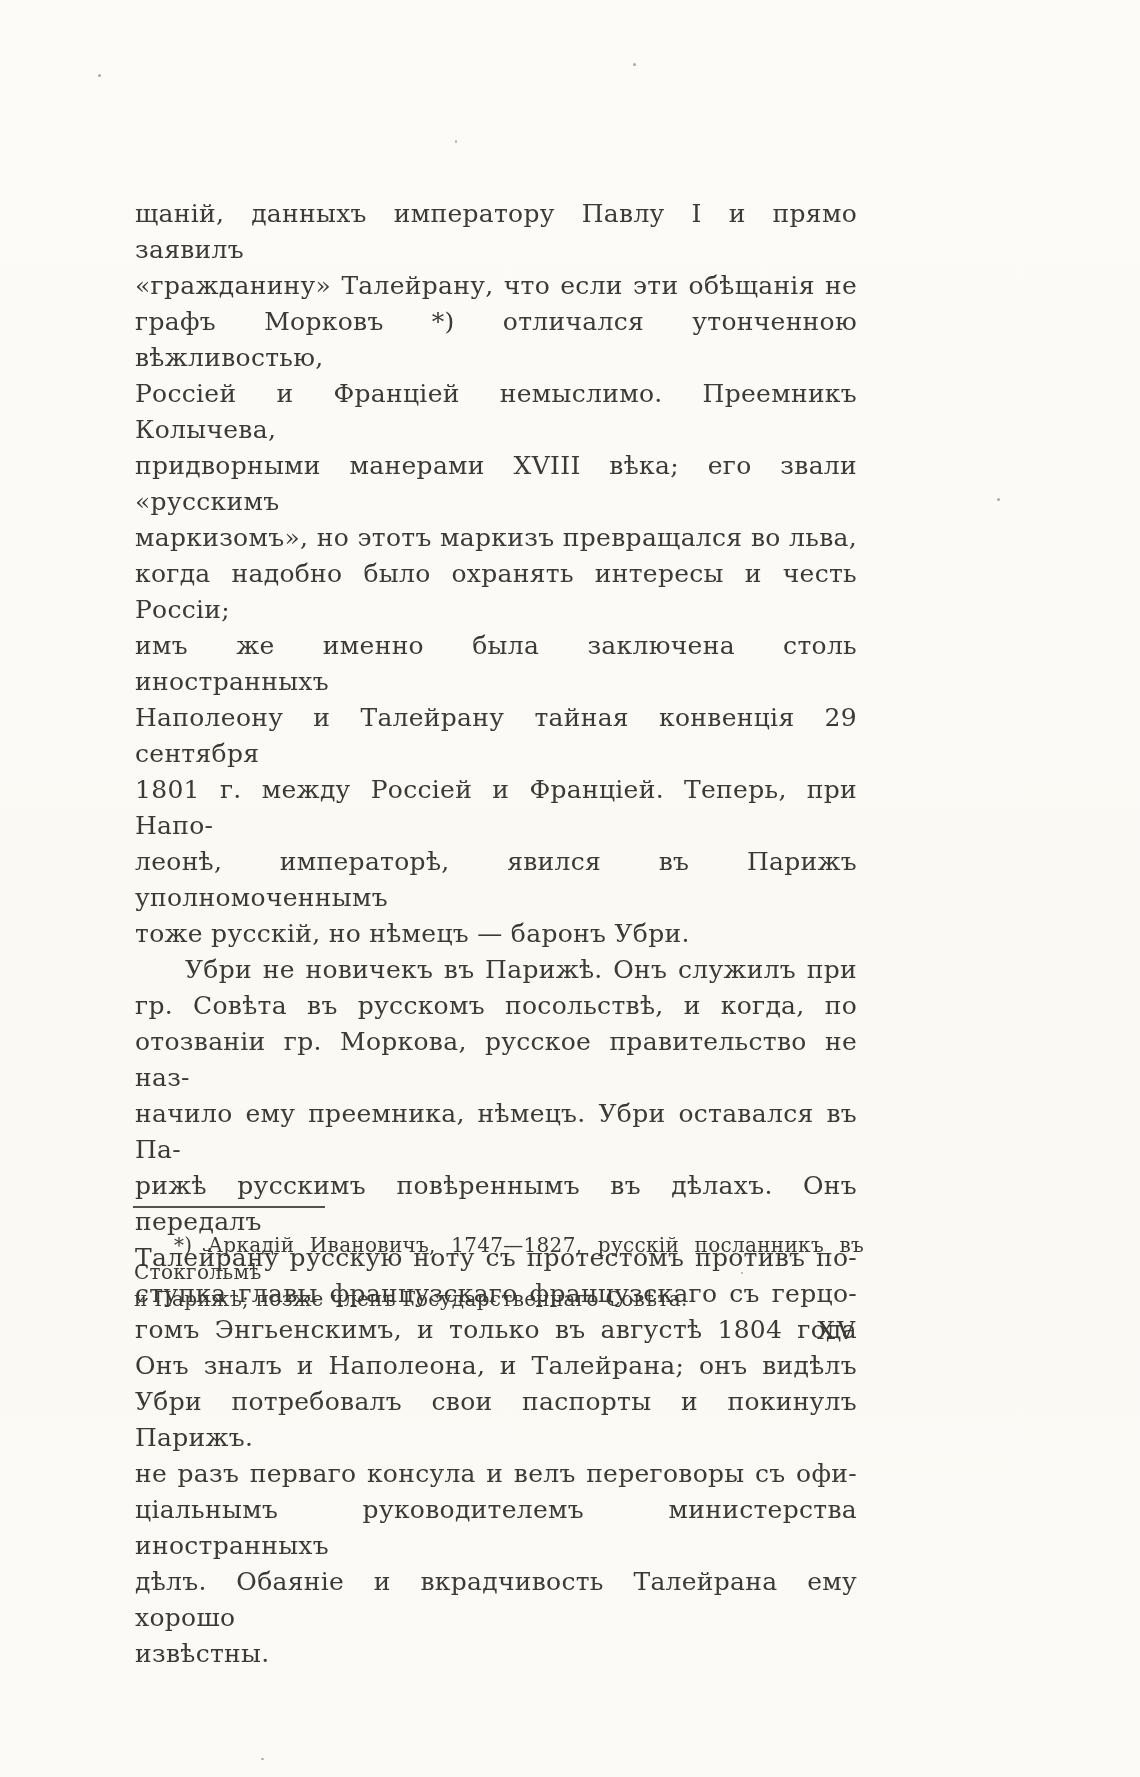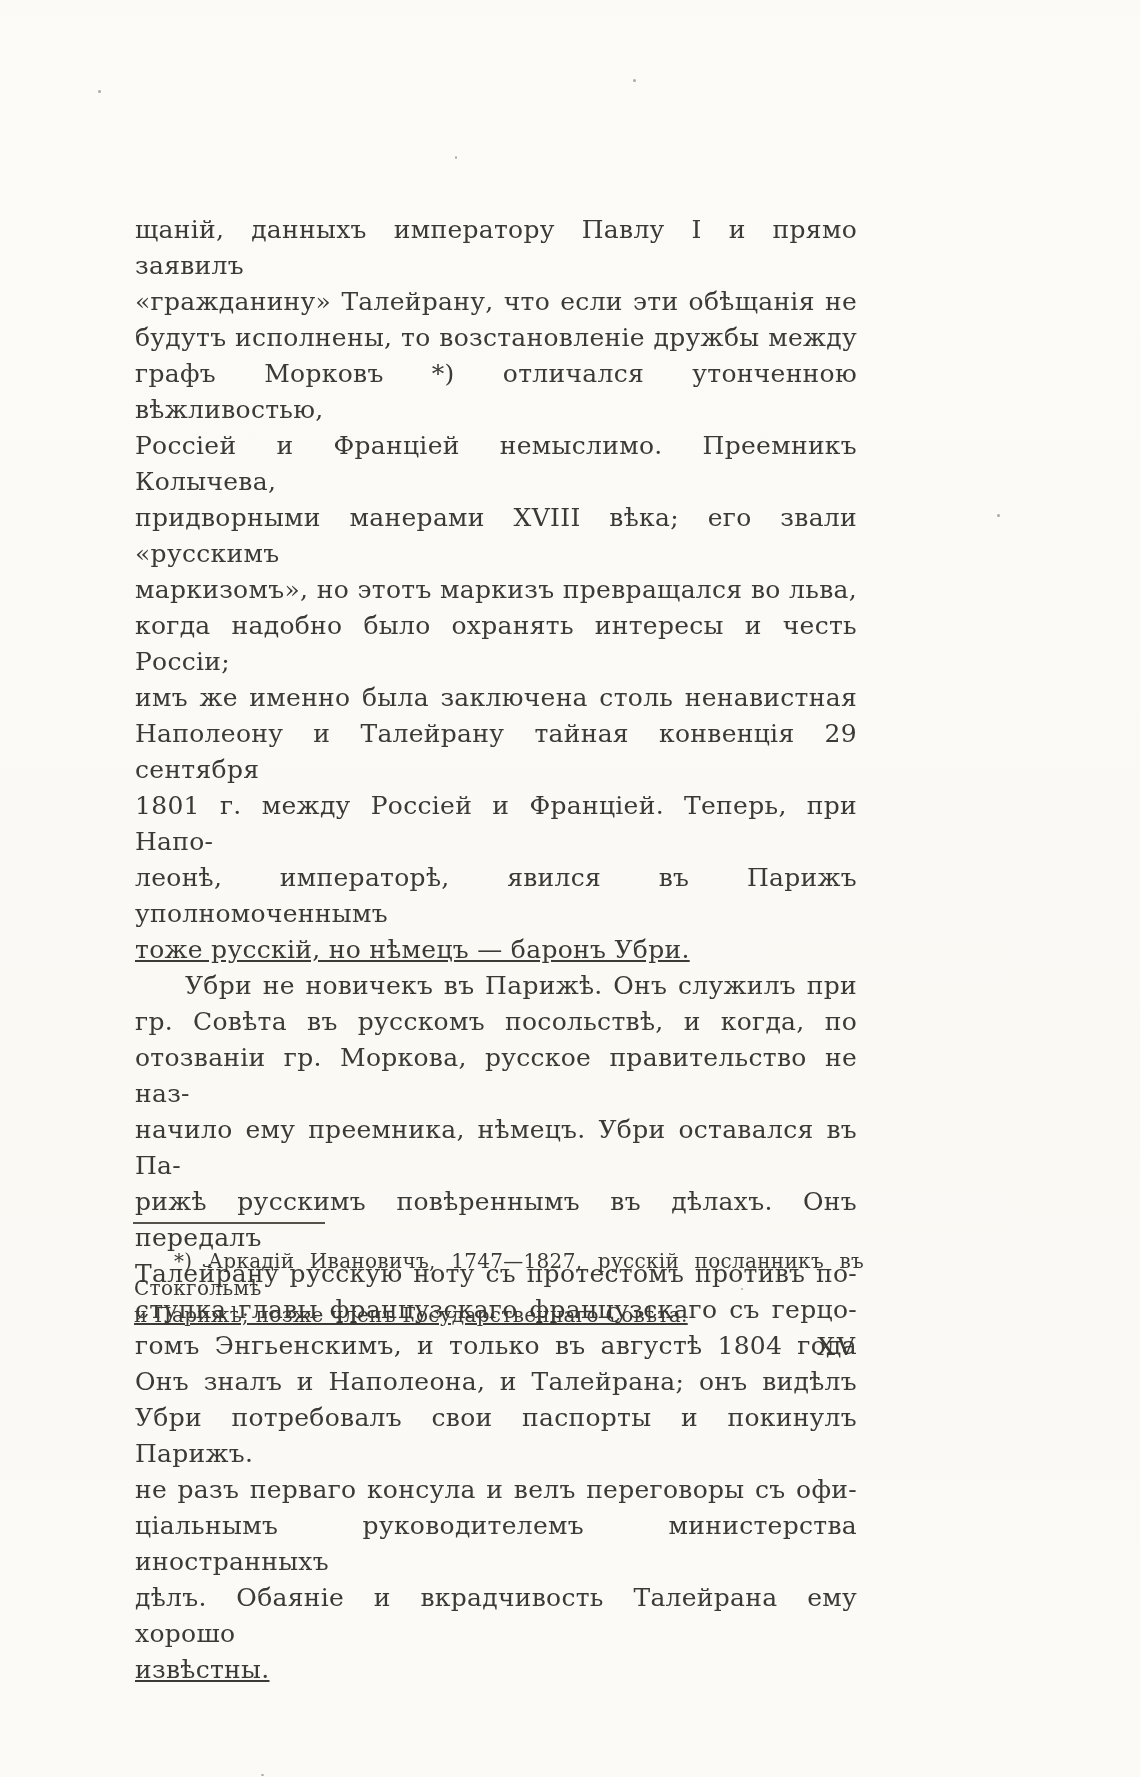--- a/index.html
+++ b/index.html
@@ -12,40 +12,38 @@
     background: #fbfaf6;
     position: relative;
     overflow: hidden;
     font-family: "DejaVu Serif", "Liberation Serif", serif;
     color: #3c3a34;
   }
   .page {
     position: absolute;
     inset: 0;
     background: linear-gradient(180deg, #fcfbf8 0%, #faf9f4 60%, #fbfaf6 100%);
-    margin-top: 16px;
   }
   .text-block {
     position: absolute;
     left: 135px;
     top: 196px;
     width: 722px;
     font-size: 25px;
     line-height: 36px;
     letter-spacing: 0.3px;
   }
   .line {
     text-align: justify;
     text-align-last: justify;
     min-height: 36px;
   }
   .line.end {
     text-align: right;
     text-align-last: left;
-    text-decoration: underline;
   }
   .line.indent {
     text-indent: 50px;
   }
   .footnote-rule {
     position: absolute;
     left: 133px;
     top: 1206px;
     width: 192px;
     border-top: 2px solid #55524b;
@@ -91,27 +89,26 @@
   <div class="speck" style="left:455px;top:140px;width:2px;height:3px;"></div>
   <div class="speck" style="left:997px;top:498px;width:3px;height:3px;"></div>
   <div class="speck" style="left:741px;top:1272px;width:2px;height:2px;"></div>
   <div class="speck" style="left:261px;top:1758px;width:3px;height:2px;"></div>
 
   <div class="text-block">
 
     <div>
       <div class="line">щаній, данныхъ императору Павлу I и прямо заявилъ</div>
       <div class="line">«гражданину» Талейрану, что если эти обѣщанія не</div>
-      <div class="line">будутъ исполнены, то возстановленіе дружбы между</div>
       <div class="line">графъ Морковъ *) отличался утонченною вѣжливостью,</div>
       <div class="line">Россіей и Франціей немыслимо. Преемникъ Колычева,</div>
       <div class="line">придворными манерами XVIII вѣка; его звали «русскимъ</div>
       <div class="line">маркизомъ», но этотъ маркизъ превращался во льва,</div>
       <div class="line">когда надобно было охранять интересы и честь Россіи;</div>
-      <div class="line">имъ же именно была заключена столь ненавистная</div>
+      <div class="line">имъ же именно была заключена столь иностранныхъ</div>
       <div class="line">Наполеону и Талейрану тайная конвенція 29 сентября</div>
       <div class="line">1801 г. между Россіей и Франціей. Теперь, при Напо-</div>
       <div class="line">леонѣ, императорѣ, явился въ Парижъ уполномоченнымъ</div>
       <div class="line end">тоже русскій, но нѣмецъ — баронъ Убри.</div>
     </div>
 
     <div>
       <div class="line indent">Убри не новичекъ въ Парижѣ. Онъ служилъ при</div>
       <div class="line">гр. Совѣта въ русскомъ посольствѣ, и когда, по</div>
       <div class="line">отозваніи гр. Моркова, русское правительство не наз-</div>

